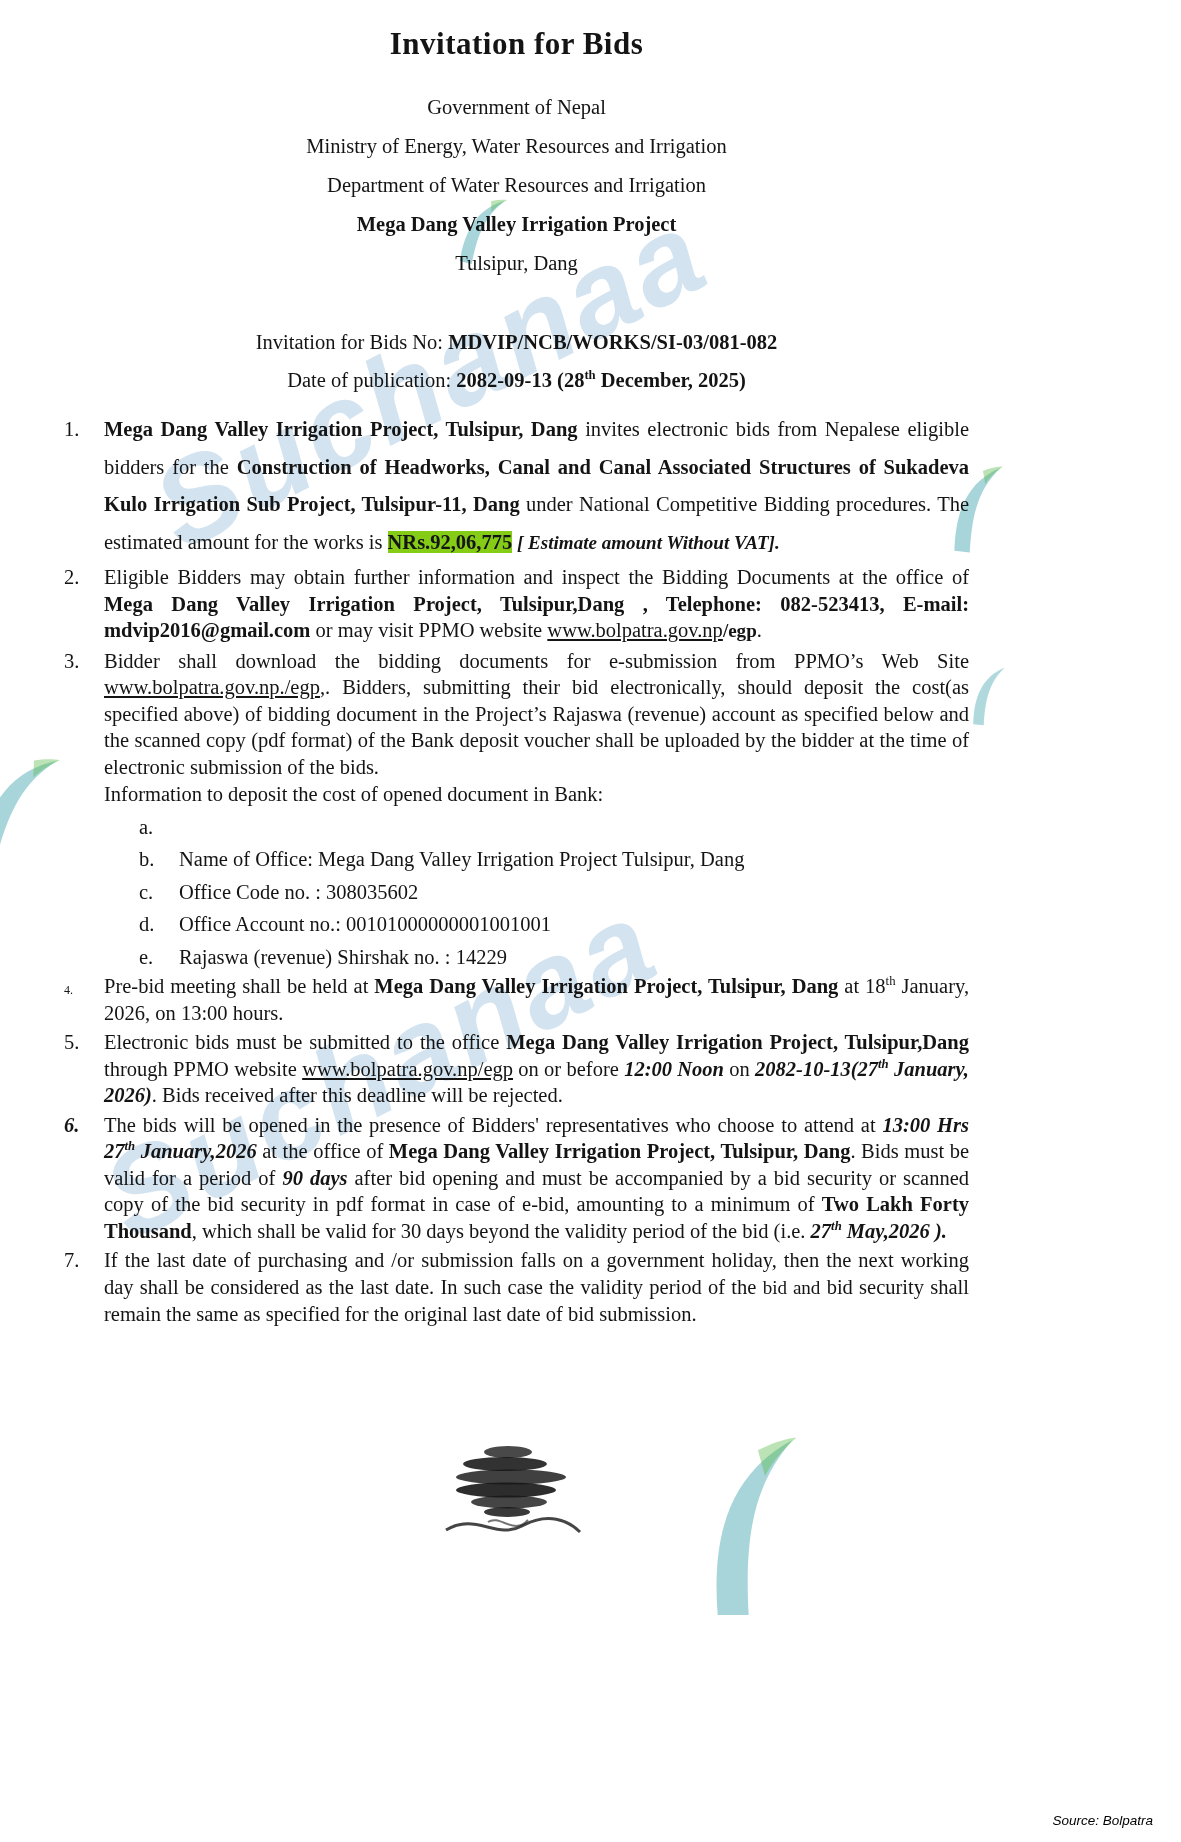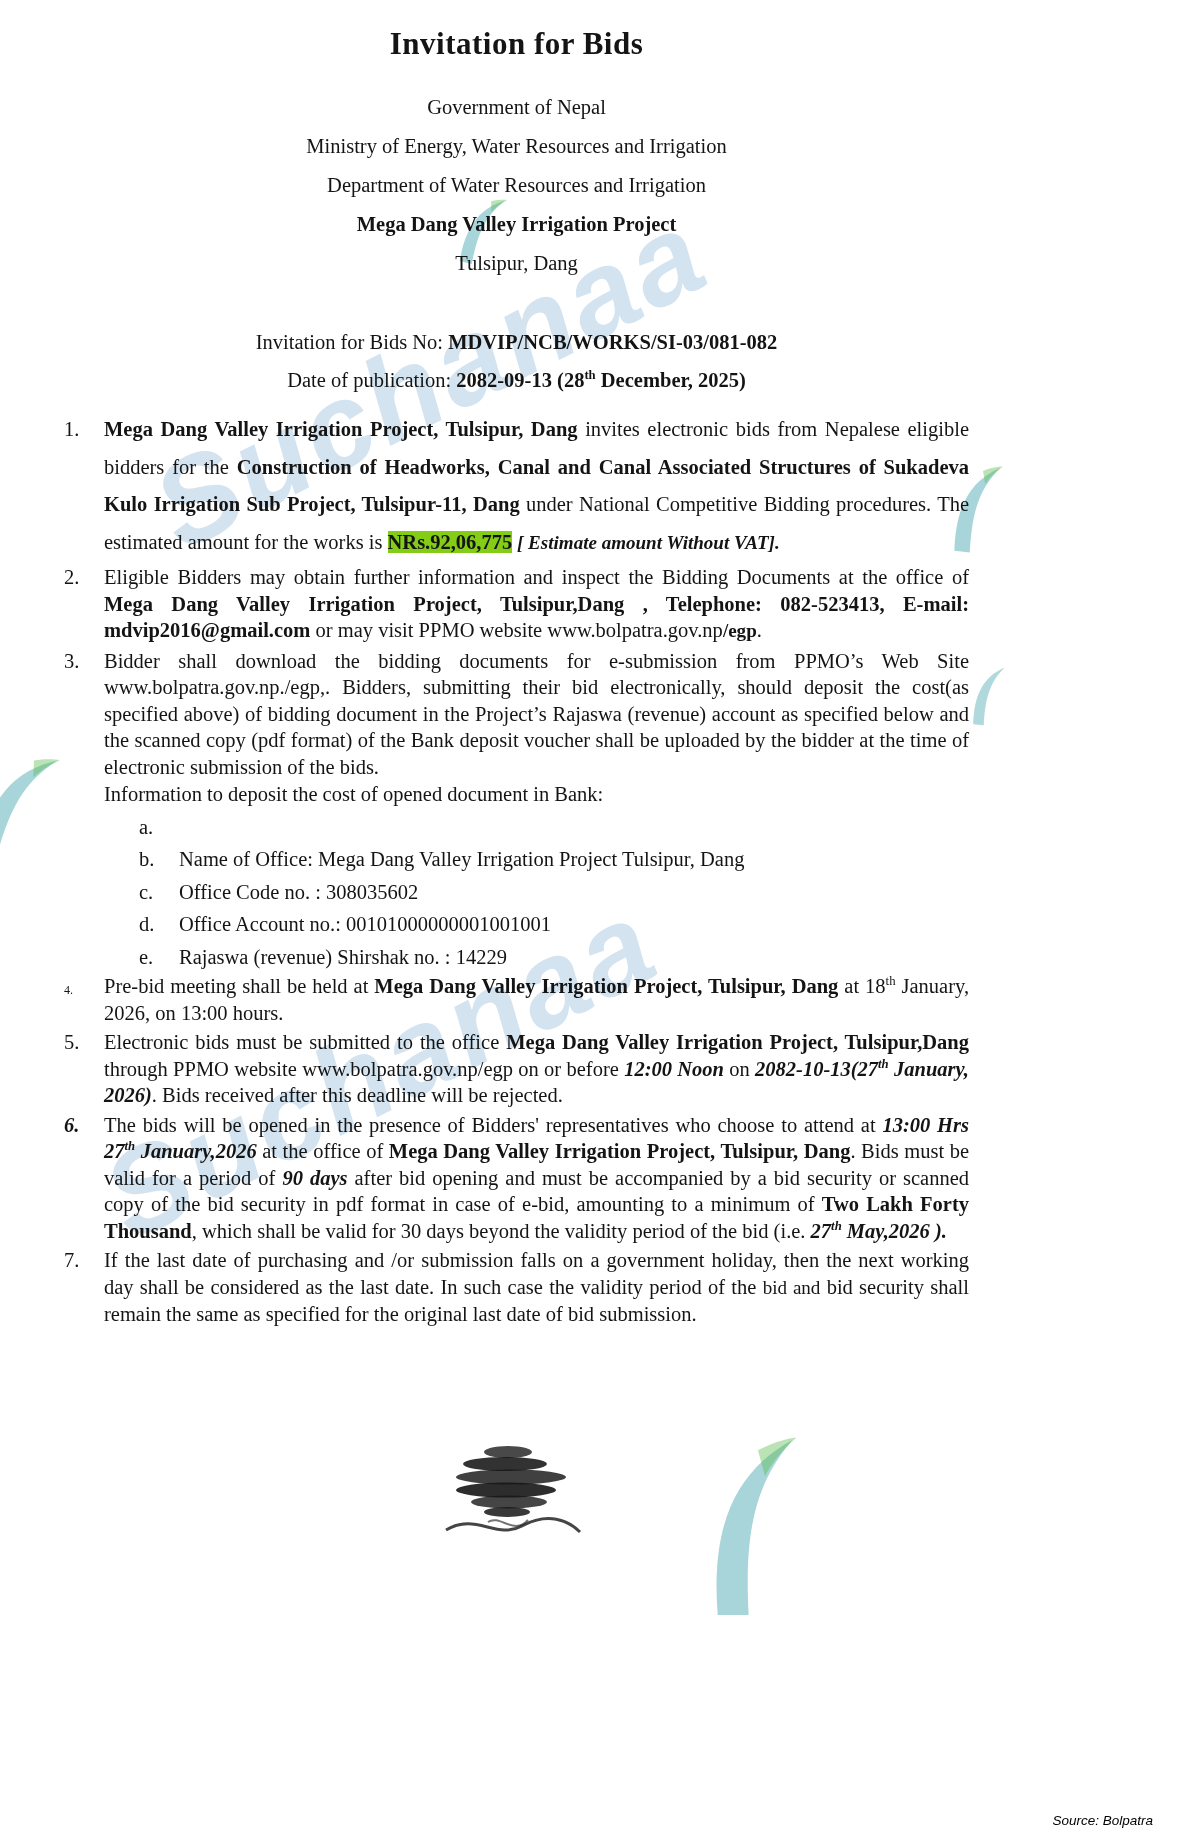--- a/index.html
+++ b/index.html
@@ -18,21 +18,21 @@
   .bodywrap{flex:1;min-width:0;}
   .body{flex:1;text-align:justify;font-size:20.5px;line-height:26.5px;}
   .item1 .body,.item1 .num{line-height:37.5px;}
   .small-num{font-size:12px;padding-top:4px;}
   .bi-num{font-weight:700;font-style:italic;}
   .bank-intro{text-align:left;margin-top:1px;}
   .bank-row{display:flex;margin-top:6px;padding-left:35px;font-size:20.5px;line-height:26.5px;}
   .bank-row .letter{width:40px;flex:none;}
   .b{font-weight:700;}
   .i{font-style:italic;}
-  .u{}
+  .u{text-decoration:underline;}
   .hl{background:#84cc16;}
   .sup{font-size:.62em;vertical-align:super;line-height:0;}
   .sans{font-family:Liberation Serif, serif;font-size:.93em;}
   .watermark{position:absolute;z-index:0;font-family:"Liberation Sans",sans-serif;
              font-weight:700;font-style:italic;font-size:120px;letter-spacing:4px;
              color:rgba(110,162,205,.30);transform:rotate(-27deg);white-space:nowrap;
              pointer-events:none;}
   .wm1{left:130px;top:310px;}
   .wm2{left:80px;top:1000px;}
   .deco{position:absolute;z-index:0;pointer-events:none;}

